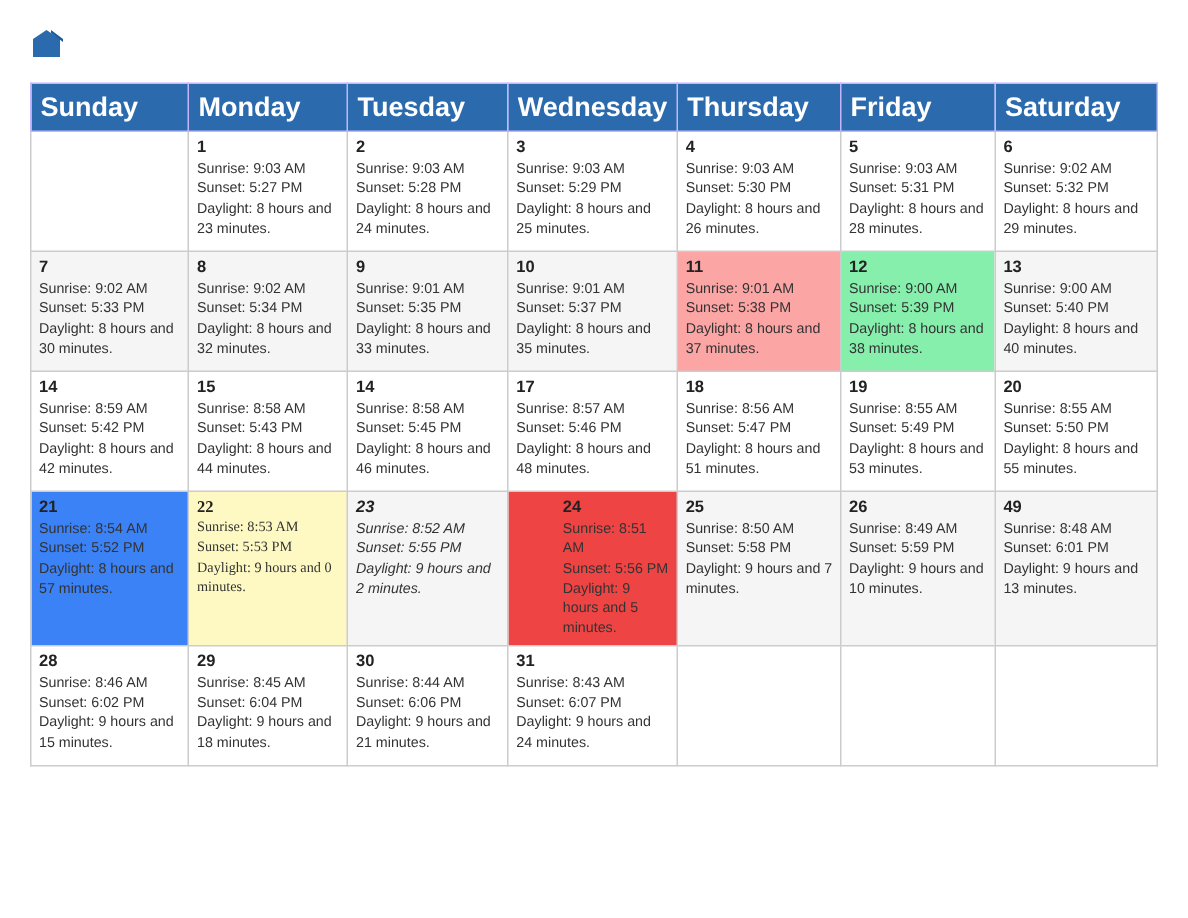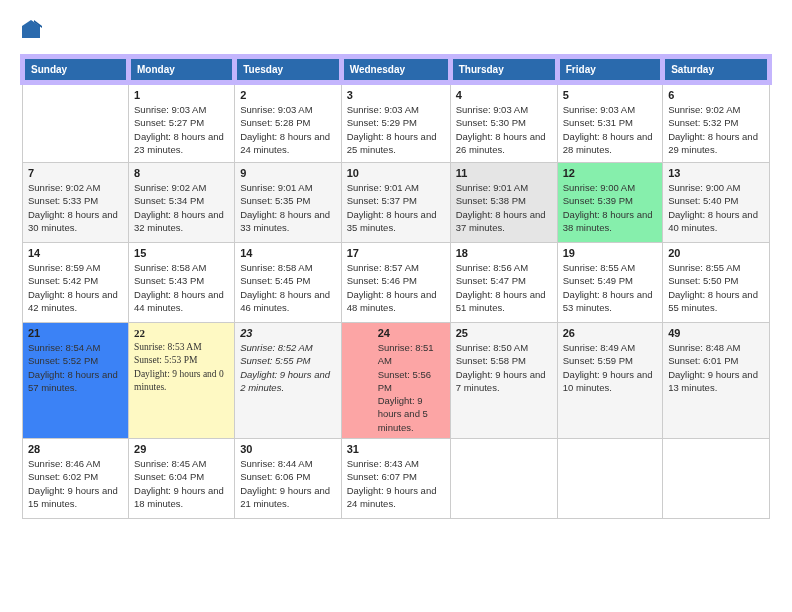--- a/index.html
+++ b/index.html
@@ -42,25 +42,25 @@
       font-size: 14px;
       color: #444;
     }
     table {
       width: 100%;
       border-collapse: collapse;
     }
     th {
       background-color: #2a6aad;
       color: #fff;
-      font-size: 10px;
+      font-size: 18px;
       font-weight: bold;
       padding: 5px 6px;
       text-align: left;
-      border: 5px solid #c4b5fd;
+      border: 1px solid #c4b5fd;
     }
     td {
       border: 1px solid #ccc;
       vertical-align: top;
       padding: 4px 5px;
       width: 113px;
       height: 80px;
       background: #fff;
     }
     tr:nth-child(even) td {
@@ -154,21 +154,21 @@
             <div class="day-info">Sunrise: 9:02 AM<br>Sunset: 5:34 PM<br>Daylight: 8 hours and 32 minutes.</div>
           </td>
           <td style="background-color: rgb(245, 245, 245);">
             <span class="day-num">9</span>
             <div class="day-info">Sunrise: 9:01 AM<br>Sunset: 5:35 PM<br>Daylight: 8 hours and 33 minutes.</div>
           </td>
           <td style="background-color: rgb(245, 245, 245);">
             <span class="day-num">10</span>
             <div class="day-info">Sunrise: 9:01 AM<br>Sunset: 5:37 PM<br>Daylight: 8 hours and 35 minutes.</div>
           </td>
-          <td style="background-color: #e5e5e5;">
+          <td style="background-color: #fca5a5;">
             <span class="day-num">11</span>
             <div class="day-info">Sunrise: 9:01 AM<br>Sunset: 5:38 PM<br>Daylight: 8 hours and 37 minutes.</div>
           </td>
           <td style="background-color: #86efac;">
             <span class="day-num">12</span>
             <div class="day-info">Sunrise: 9:00 AM<br>Sunset: 5:39 PM<br>Daylight: 8 hours and 38 minutes.</div>
           </td>
           <td style="background-color: rgb(245, 245, 245);">
             <span class="day-num">13</span>
             <div class="day-info">Sunrise: 9:00 AM<br>Sunset: 5:40 PM<br>Daylight: 8 hours and 40 minutes.</div>
@@ -210,21 +210,21 @@
             <div class="day-info">Sunrise: 8:54 AM<br>Sunset: 5:52 PM<br>Daylight: 8 hours and 57 minutes.</div>
           </td>
           <td style="background-color: #fef9c3; font-family: Liberation Serif, serif;">
             <span class="day-num">22</span>
             <div class="day-info">Sunrise: 8:53 AM<br>Sunset: 5:53 PM<br>Daylight: 9 hours and 0 minutes.</div>
           </td>
           <td style="background-color: rgb(245, 245, 245); font-style: italic;">
             <span class="day-num">23</span>
             <div class="day-info">Sunrise: 8:52 AM<br>Sunset: 5:55 PM<br>Daylight: 9 hours and 2 minutes.</div>
           </td>
-          <td style="background-color: #fca5a5; padding-left: 36px;">
+          <td style="background-color: #ef4444; padding-left: 36px;">
             <span class="day-num">24</span>
             <div class="day-info">Sunrise: 8:51 AM<br>Sunset: 5:56 PM<br>Daylight: 9 hours and 5 minutes.</div>
           </td>
           <td style="background-color: rgb(245, 245, 245); margin-left: 48px;">
             <span class="day-num">25</span>
             <div class="day-info">Sunrise: 8:50 AM<br>Sunset: 5:58 PM<br>Daylight: 9 hours and 7 minutes.</div>
           </td>
           <td style="background-color: rgb(245, 245, 245);">
             <span class="day-num">26</span>
             <div class="day-info">Sunrise: 8:49 AM<br>Sunset: 5:59 PM<br>Daylight: 9 hours and 10 minutes.</div>

